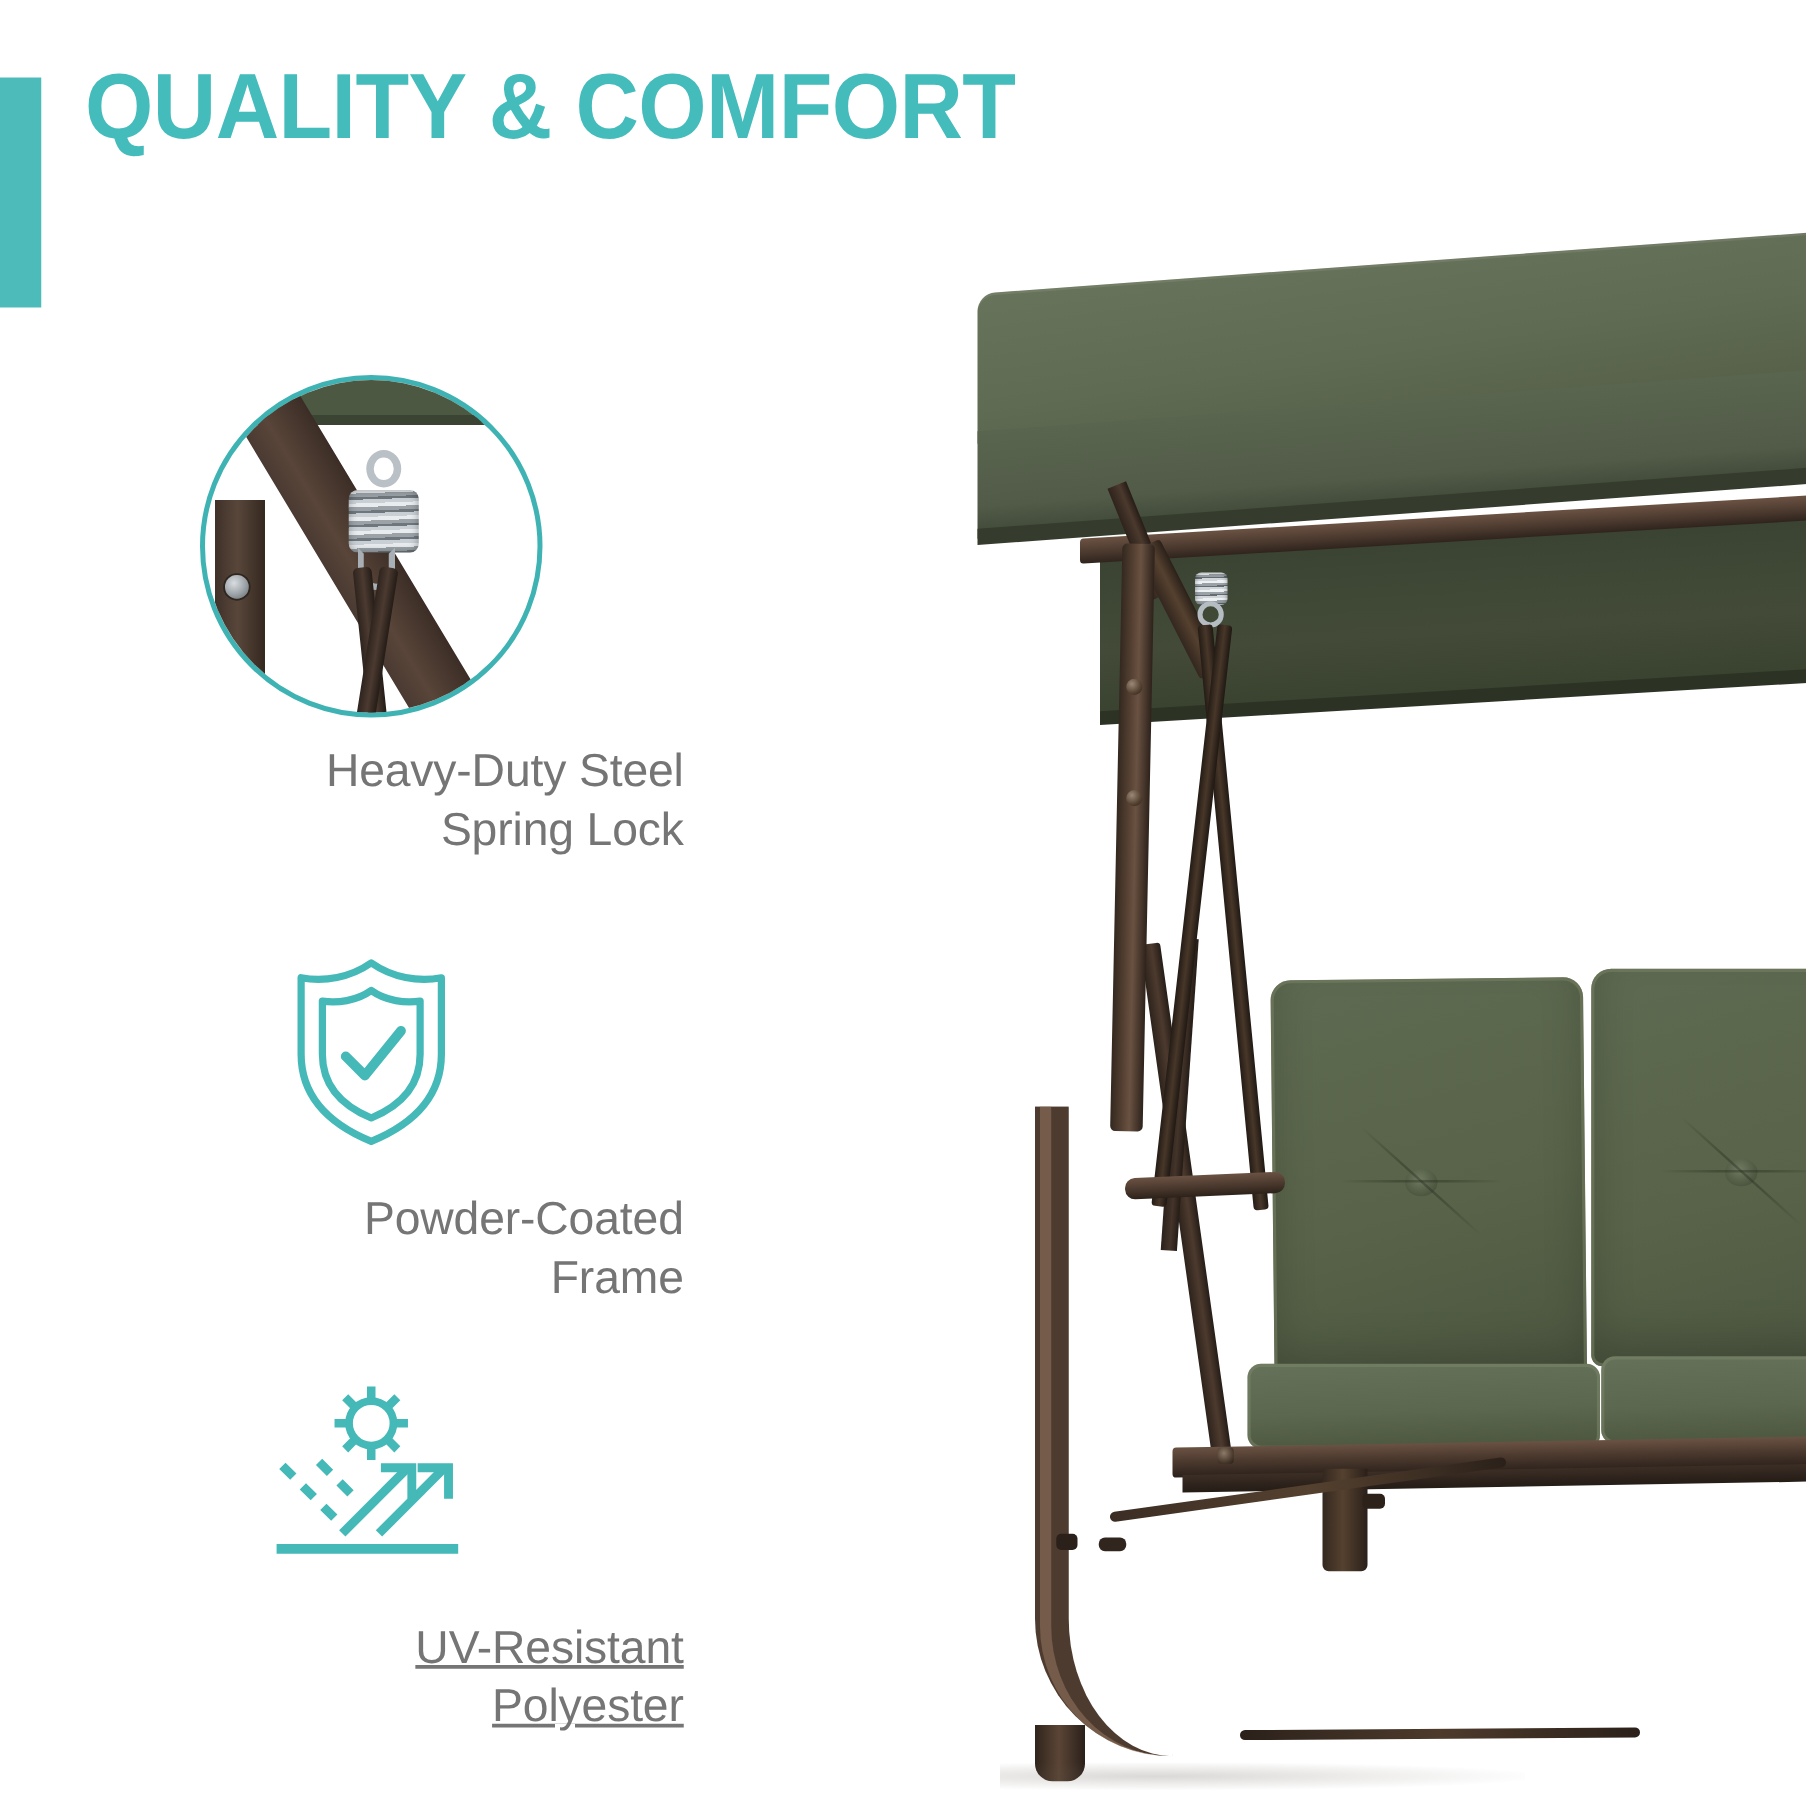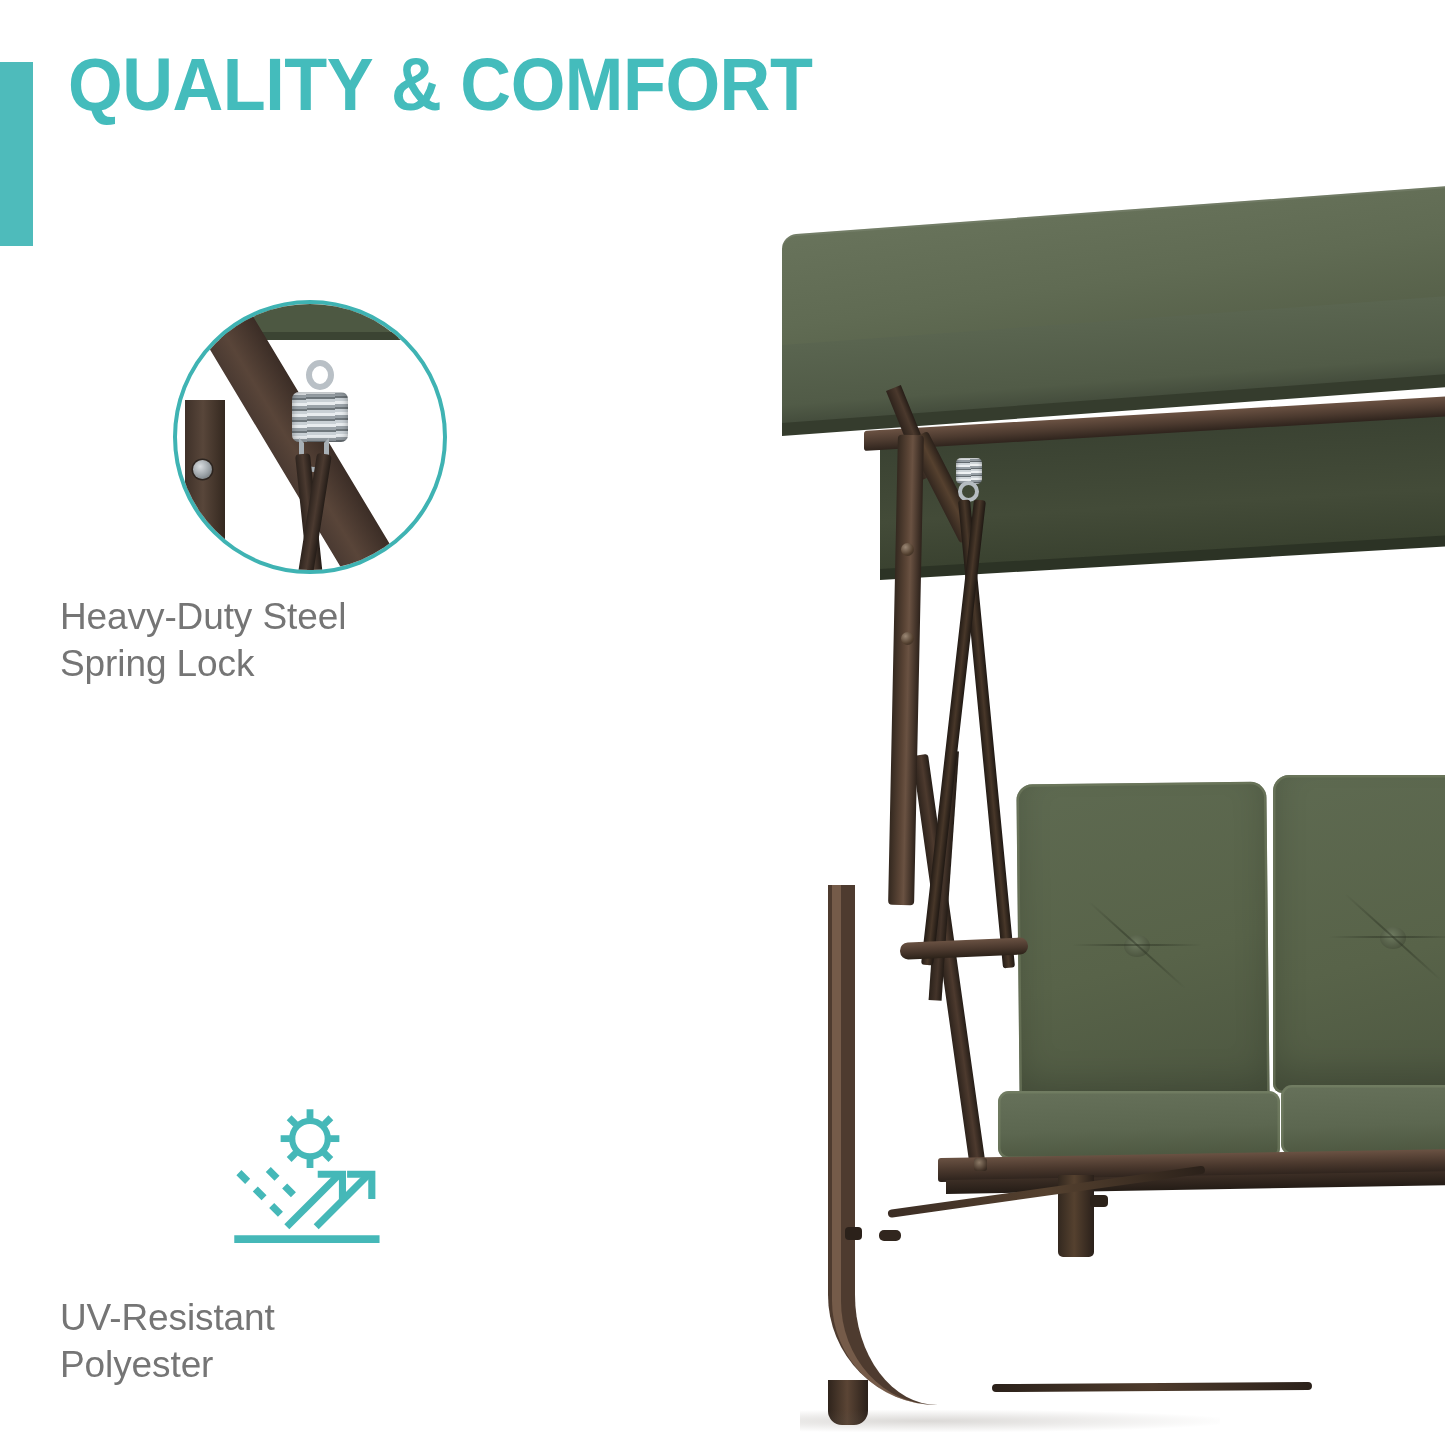--- a/index.html
+++ b/index.html
@@ -48,39 +48,39 @@
     font-size:41px;
     line-height:1.28;
     font-weight:300;
     color:#6f6f6f;
     letter-spacing:-0.2px;
   }
 
   
   .feature{
     position:absolute;
-    left:60px;
+    left:47px;
     width:500px;
-    text-align:left;
+    text-align:right;
   }
   .feature-1{ top:300px; }
   .feature-2{ top:755px; }
   .feature-3{ top:1100px; }
 
   .feature-label{
     font-size:37px;
     line-height:1.28;
     font-weight:300;
     color:#757575;
     letter-spacing:-0.1px;
     white-space:pre-line;
   }
   .feature-1 .feature-label{ margin-top:19px; }
   .feature-2 .feature-label{ margin-top:26px; }
-  .feature-3 .feature-label{ margin-top:24px; }
+  .feature-3 .feature-label{ margin-top:24px;text-decoration:underline; }
 
   
   .photo-circle{
     position:relative;
     width:274px; height:274px;
     margin:0 auto;
     border-radius:50%;
     border:4px solid #3fb3b3;
     overflow:hidden;
     background:#ffffff;
@@ -493,20 +493,36 @@
         <div class="pc-hook"></div>
         <div class="pc-strap a"></div>
         <div class="pc-strap b"></div>
       </div>
     </div>
 
     <div class="feature-label">Heavy-Duty Steel
 Spring Lock</div>
   </div>
 
+  <div class="feature feature-2">
+
+    <div class="icon-box">
+      <svg viewBox="0 0 100 100" fill="none" stroke="#45b8b8" stroke-width="3.4" stroke-linecap="round" stroke-linejoin="round">
+
+        <path d="M50 9 C40 16 28 18 17 16 L17 52 C17 74 33 86 50 93 C67 86 83 74 83 52 L83 16 C72 18 60 16 50 9 Z"></path>
+
+        <path d="M50 22 C43 27 34 28 27 27 L27 52 C27 68 38 77 50 82 C62 77 73 68 73 52 L73 27 C66 28 57 27 50 22 Z"></path>
+
+        <path d="M38 53 L47 62 L64 41" stroke-width="4.6"></path>
+      </svg>
+    </div>
+
+    <div class="feature-label">Powder-Coated
+Frame</div>
+  </div>
 
   <div class="feature feature-3">
 
     <div class="icon-box">
       <svg viewBox="0 0 110 100" fill="none" stroke="#45b8b8" stroke-width="4" stroke-linecap="butt" stroke-linejoin="miter">
 
         <circle cx="55" cy="20" r="11.5"></circle>
         <g stroke-width="4.4">
           <line x1="55" y1="1" x2="55" y2="7"></line>
           <line x1="55" y1="33" x2="55" y2="39"></line>

